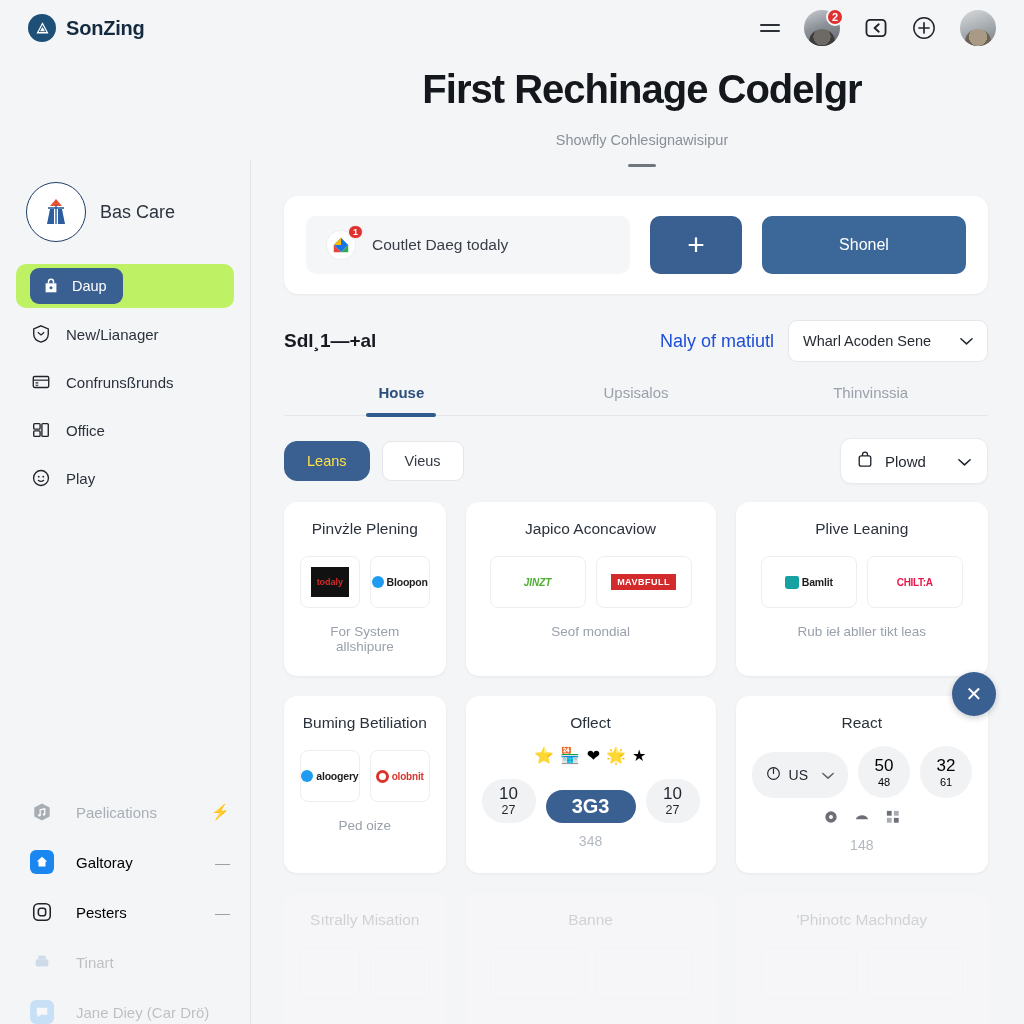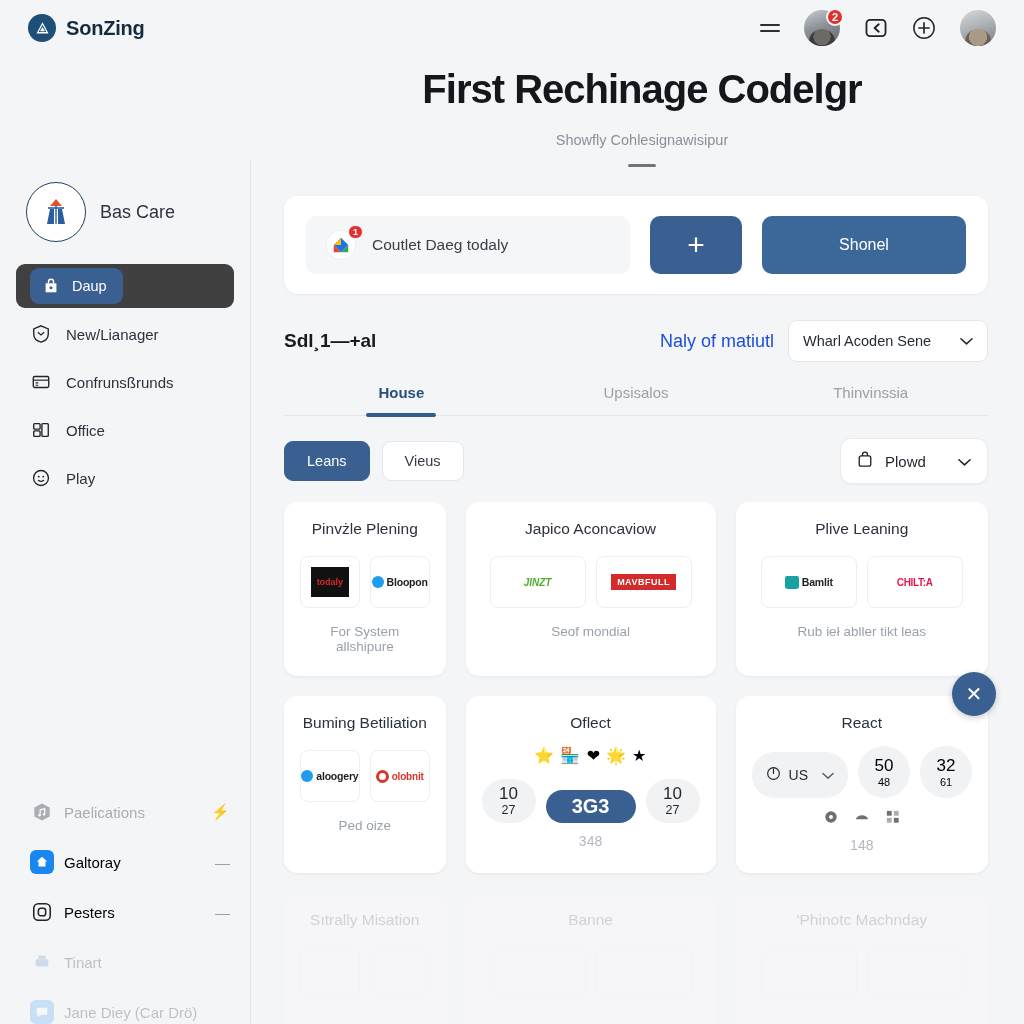--- a/index.html
+++ b/index.html
@@ -54,28 +54,28 @@
     position: absolute; top: 160px; left: 0; width: 251px; height: 864px;
     border-right: 1px solid #e3e5e9; padding: 22px 16px 0 16px;
   }
   .workspace { display: flex; align-items: center; gap: 14px; padding-left: 10px; }
   .ws-logo { width: 60px; height: 60px; border-radius: 50%; background: #fff; border: 1.6px solid #1d3f63;
              display: flex; align-items: center; justify-content: center; }
   .ws-name { font-size: 18px; color: #2c3440; }
   .nav { margin-top: 22px; display: flex; flex-direction: column; gap: 4px; }
   .nav-item { display: flex; align-items: center; gap: 14px; height: 44px; padding: 0 14px;
               border-radius: 10px; cursor: pointer; color: #2b323c; font-size: 15px; }
-  .nav-item.active-wrap { background: #404040; border-radius: 9px; }
+  .nav-item.active-wrap { background: #bef264; }
   .nav-pill { display: flex; align-items: center; gap: 10px; background: #3a5f91; color: #fff;
               border-radius: 9px; padding: 7px 16px 7px 10px; font-size: 14.5px; }
   .nav-ico { width: 22px; height: 22px; display: flex; align-items: center; justify-content: center; flex: 0 0 22px; }
 
   .nav-bottom { position: absolute; left: 16px; top: 630px; width: 228px;
                 display: flex; flex-direction: column; gap: 6px; }
-  .nav-row { display: flex; align-items: center; gap: 10px; height: 44px; padding: 0 14px; font-size: 15px; cursor: pointer; text-align: center; }
+  .nav-row { display: flex; align-items: center; gap: 22px; height: 44px; padding: 0 14px; font-size: 15px; cursor: pointer; text-align: center; }
   .nav-row .sq { width: 24px; height: 24px; border-radius: 6px; display:flex; align-items:center; justify-content:center; flex:0 0 24px;}
   .nav-row .trail { margin-left: auto; color: #9aa1aa; font-size: 15px; }
   .muted { color: #a8aeb6; }
   .ghost { opacity: .22; }
 
   
   .main { position: absolute; top: 160px; left: 260px; width: 764px; height: 864px; padding: 36px 36px 0 24px; }
 
   .actionbar { background: #fff; border-radius: 14px; padding: 20px 22px; display: flex;
                align-items: center; gap: 20px; box-shadow: 0 1px 3px rgba(20,25,35,.06); }
@@ -108,21 +108,21 @@
   .tab.active { color: #2e5party; }
   .tab.active { color: #2c5party; }
   .tab.active { color: #2a5party; }
   .tab.active { color: #2a4f7d; font-weight: 700; }
   .tab.active::after { content: ""; position: absolute; left: 50%; transform: translateX(-50%);
                        bottom: -2px; width: 70px; height: 4px; background: #2f5b8e; border-radius: 3px; }
 
   .filters { margin-top: 22px; display: flex; align-items: center; gap: 12px; }
   .chip { height: 40px; padding: 0 22px; border-radius: 9px; display: flex; align-items: center;
           font-size: 14.5px; cursor: pointer; border: 1px solid #e4e6ea; background: #fff; color: #333a44; }
-  .chip.sel { background: #3a5f91; color: #ffffff; border-color: #3a5f91; }
+  .chip.sel { background: #3a5f91; color: #fde047; border-color: #3a5f91; border-radius: 13px; }
   .dropdown { margin-left: auto; min-width: 148px; height: 46px; background: #fff; border: 1px solid #e9ebee;
               border-radius: 11px; display: flex; align-items: center; gap: 12px; padding: 0 16px;
               font-size: 15px; color: #1f252d; cursor: pointer; box-shadow: 0 1px 2px rgba(20,25,35,.04); }
 
   .grid { margin-top: 18px; display: grid; grid-template-columns: repeat(3, 1fr); gap: 20px; }
   .card { background: #fff; border-radius: 13px; padding: 18px 16px 20px; text-align: center;
           box-shadow: 0 1px 3px rgba(20,25,35,.06); min-height: 174px; }
   .card-title { font-size: 15.5px; color: #2b323c; }
   .logos { margin-top: 18px; display: flex; gap: 10px; justify-content: center; }
   .logo-tile { flex: 1; max-width: 96px; height: 52px; border: 1px solid #edeef1; border-radius: 8px;

